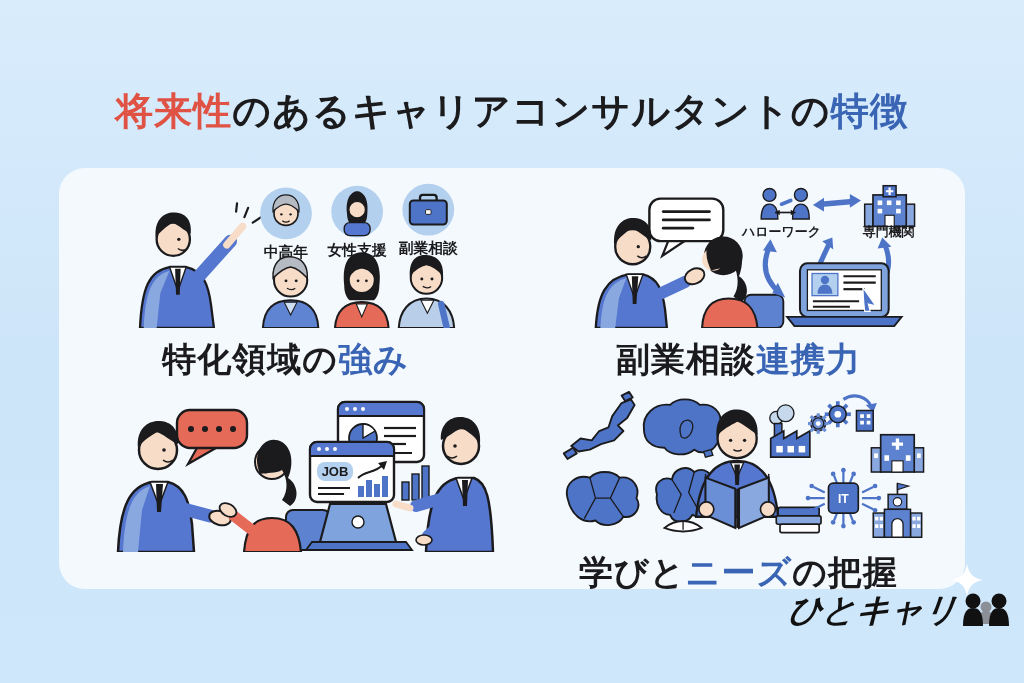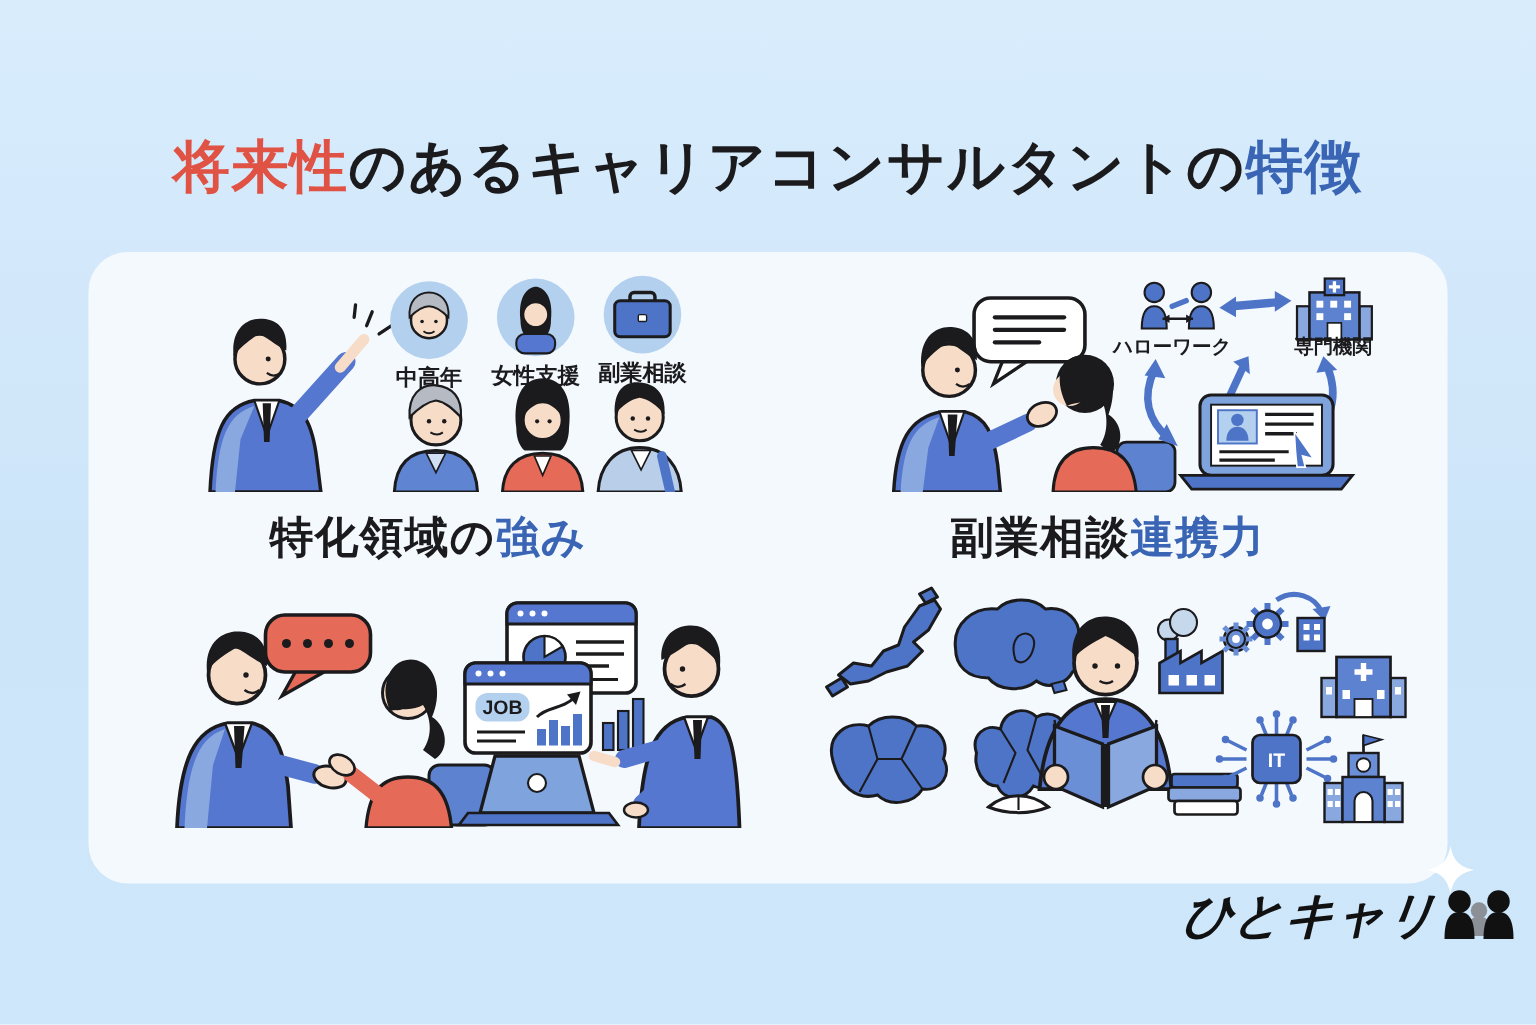--- a/index.html
+++ b/index.html
@@ -16,21 +16,21 @@
   .title-red{color:#e05244;}
   .title-blue{color:#3a64b4;}
   .card{
     position:absolute;left:59px;top:168px;width:906px;height:421px;
     background:#f4f9fe;border-radius:26px;
     display:grid;grid-template-columns:453px 453px;grid-template-rows:208px 213px;
   }
   .quadrant{position:relative;display:flex;flex-direction:column;align-items:center;}
   .quadrant svg{display:block;margin-top:14px;}
   .caption{
-    font-size:29px;font-weight:800;color:#1b1b1d;line-height:34px;
+    font-size:34px;font-weight:800;color:#1b1b1d;line-height:34px;
     text-align:center;letter-spacing:1px;margin-top:14px;
   }
   .accent{color:#3a64b4;}
   .logo{
     position:absolute;top:590px;right:14px;display:flex;align-items:flex-end;gap:4px;
   }
   .logo-text{
     font-size:33px;font-weight:900;color:#111;font-style:italic;
     transform:skewX(-8deg);letter-spacing:0px;line-height:36px;
   }
@@ -463,20 +463,21 @@
             <rect x="361" y="136" width="3.5" height="4" fill="#ffffff"></rect>
           <rect x="356" y="144" width="3.5" height="4" fill="#ffffff"></rect>
             <rect x="361" y="144" width="3.5" height="4" fill="#ffffff"></rect>
           <rect x="396" y="136" width="3.5" height="4" fill="#ffffff"></rect>
             <rect x="401" y="136" width="3.5" height="4" fill="#ffffff"></rect>
           <rect x="396" y="144" width="3.5" height="4" fill="#ffffff"></rect>
             <rect x="401" y="144" width="3.5" height="4" fill="#ffffff"></rect>
           <path d="M374,158 v-14 a6,6 0 0 1 12,0 v14 Z" fill="#ffffff" stroke="#1b1b1d" stroke-width="1.4"></path>
         </g>
       </svg>
+      <div class="caption"><span>学びと</span><span class="accent">ニーズ</span><span>の把握</span></div>
     </div>
   </div>
 
   <svg class="sparkle" width="34" height="34" viewBox="0 0 34 34">
     <path d="M17,1 C19,11 23,15 33,17 C23,19 19,23 17,33 C15,23 11,19 1,17 C11,15 15,11 17,1 Z" fill="#ffffff"></path>
   </svg>
 
   <div class="logo">
     <span class="logo-text">ひとキャリ</span>
     <svg width="48" height="38" viewBox="0 0 48 38">

